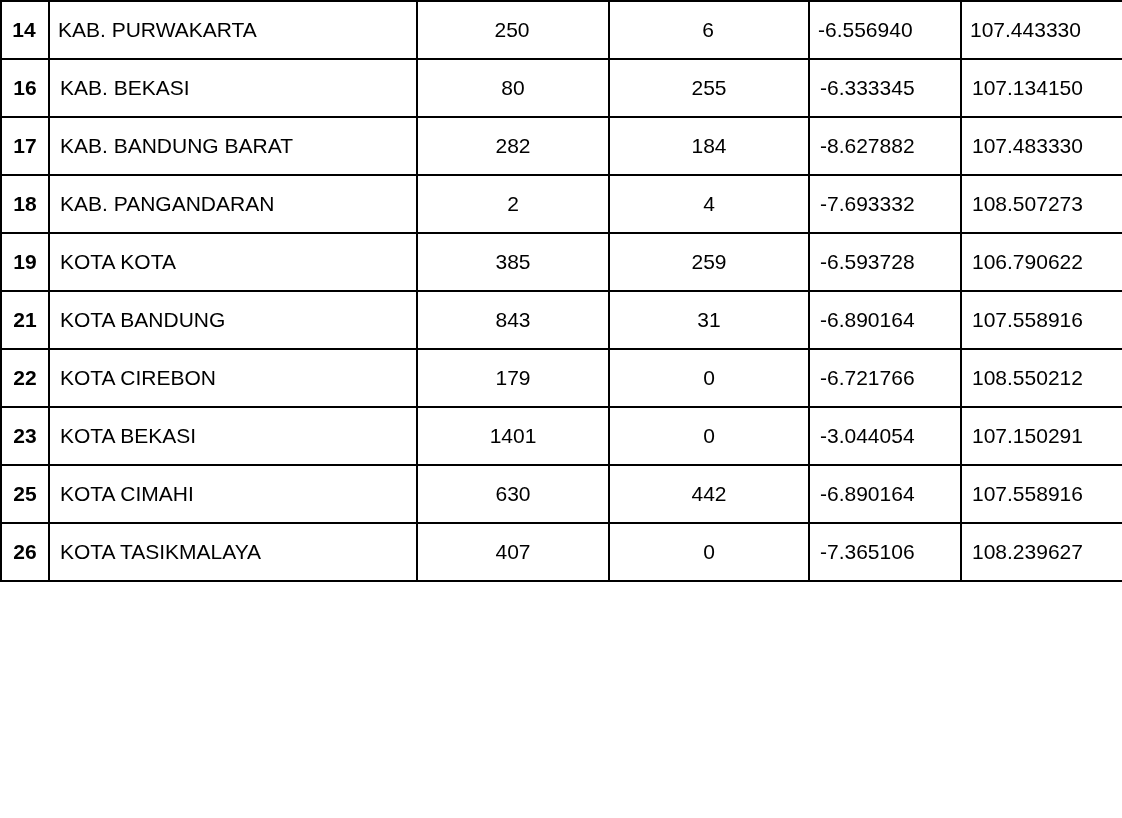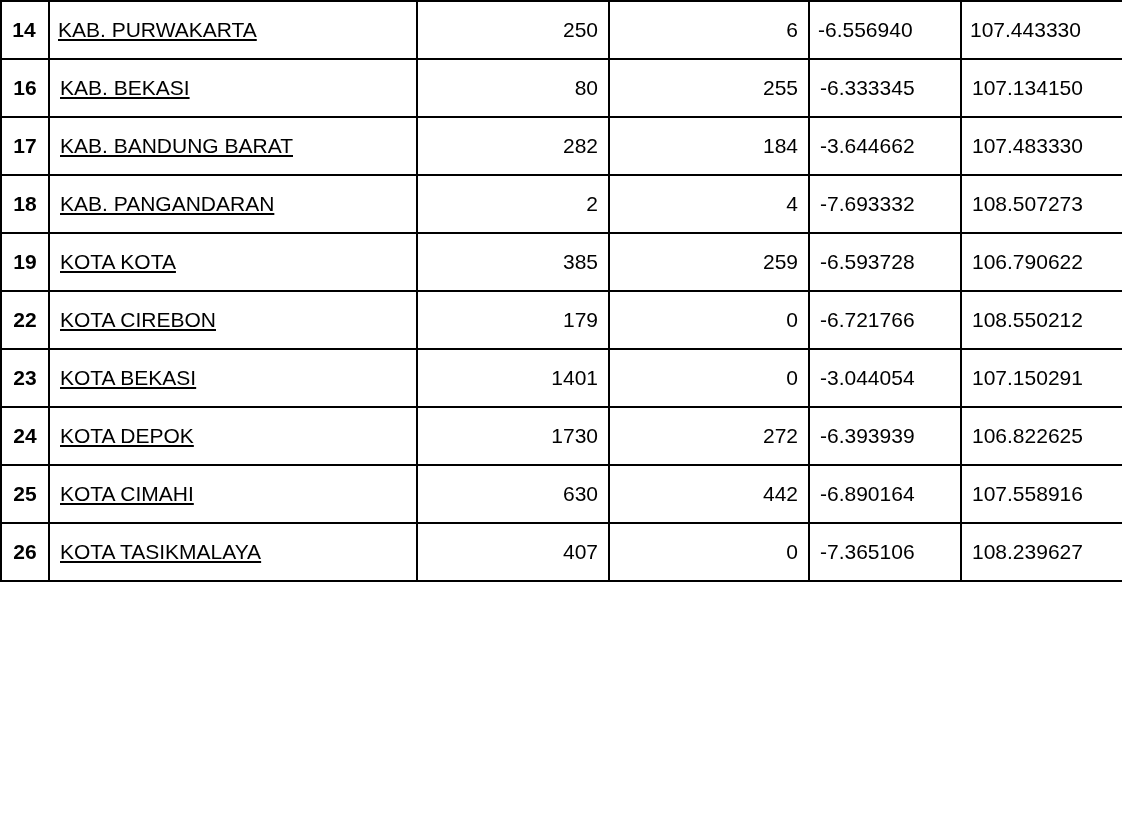--- a/index.html
+++ b/index.html
@@ -43,24 +43,23 @@
   col.c-lat   { width: 152px; }
   col.c-lon   { width: 162px; }
 
   td.cell-no {
     font-weight: bold;
     text-align: center;
     padding: 0 4px;
   }
   td.cell-name {
     text-align: left;
-    text-decoration: underline;
   }
   td.cell-val {
-    text-align: right;
+    text-align: center;
   }
   td.cell-coord {
     text-align: left;
   }
   
   table.data-table tr:first-child td {
     border-top-width: 2px;
     padding-left: 8px;
   }
 </style>
@@ -92,62 +91,62 @@
           <td class="cell-val">80</td>
           <td class="cell-val">255</td>
           <td class="cell-coord">-6.333345</td>
           <td class="cell-coord">107.134150</td>
         </tr>
         <tr>
           <td class="cell-no">17</td>
           <td class="cell-name">KAB. BANDUNG BARAT</td>
           <td class="cell-val">282</td>
           <td class="cell-val">184</td>
-          <td class="cell-coord">-3.644662</td>
+          <td class="cell-coord">-8.627882</td>
           <td class="cell-coord">107.483330</td>
         </tr>
         <tr>
           <td class="cell-no">18</td>
           <td class="cell-name">KAB. PANGANDARAN</td>
           <td class="cell-val">2</td>
           <td class="cell-val">4</td>
           <td class="cell-coord">-7.693332</td>
           <td class="cell-coord">108.507273</td>
         </tr>
         <tr>
           <td class="cell-no">19</td>
           <td class="cell-name">KOTA KOTA</td>
           <td class="cell-val">385</td>
           <td class="cell-val">259</td>
           <td class="cell-coord">-6.593728</td>
           <td class="cell-coord">106.790622</td>
         </tr>
         <tr>
+          <td class="cell-no">21</td>
+          <td class="cell-name">KOTA BANDUNG</td>
+          <td class="cell-val">843</td>
+          <td class="cell-val">31</td>
+          <td class="cell-coord">-6.890164</td>
+          <td class="cell-coord">107.558916</td>
+        </tr>
+        <tr>
           <td class="cell-no">22</td>
           <td class="cell-name">KOTA CIREBON</td>
           <td class="cell-val">179</td>
           <td class="cell-val">0</td>
           <td class="cell-coord">-6.721766</td>
           <td class="cell-coord">108.550212</td>
         </tr>
         <tr>
           <td class="cell-no">23</td>
           <td class="cell-name">KOTA BEKASI</td>
           <td class="cell-val">1401</td>
           <td class="cell-val">0</td>
           <td class="cell-coord">-3.044054</td>
           <td class="cell-coord">107.150291</td>
-        </tr>
-        <tr>
-          <td class="cell-no">24</td>
-          <td class="cell-name">KOTA DEPOK</td>
-          <td class="cell-val">1730</td>
-          <td class="cell-val">272</td>
-          <td class="cell-coord">-6.393939</td>
-          <td class="cell-coord">106.822625</td>
         </tr>
         <tr>
           <td class="cell-no">25</td>
           <td class="cell-name">KOTA CIMAHI</td>
           <td class="cell-val">630</td>
           <td class="cell-val">442</td>
           <td class="cell-coord">-6.890164</td>
           <td class="cell-coord">107.558916</td>
         </tr>
         <tr>

